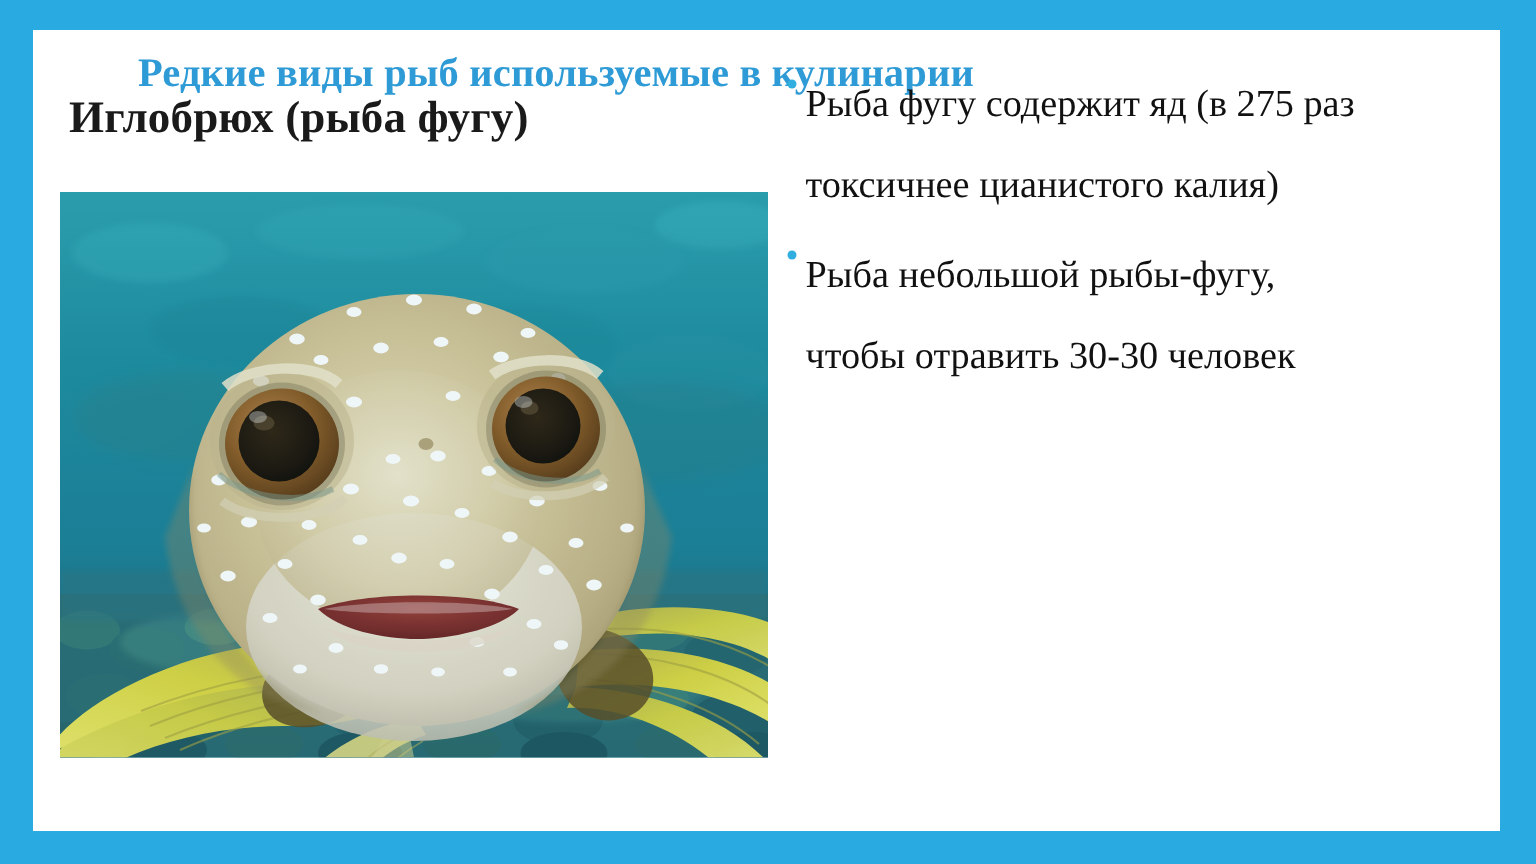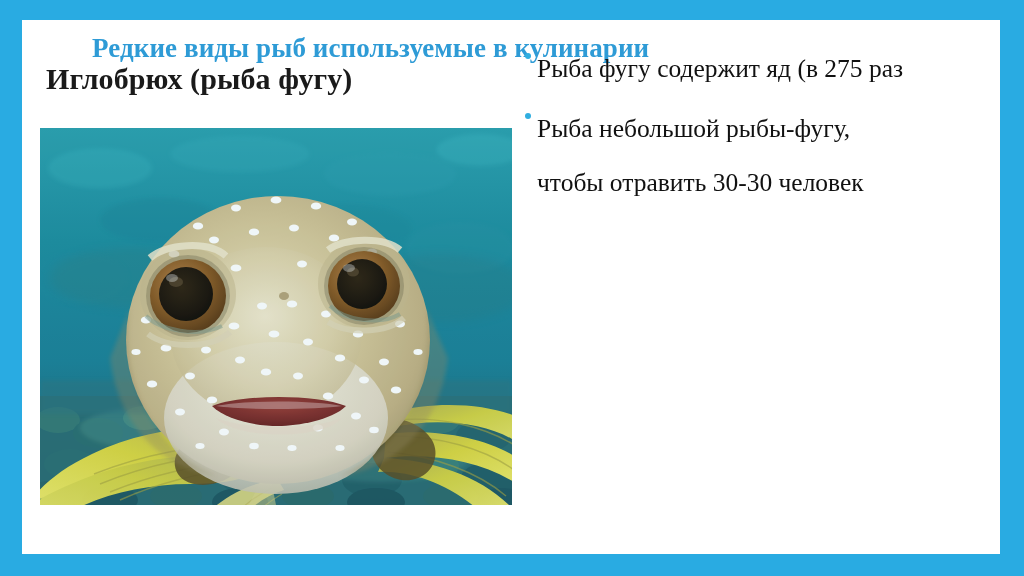--- a/index.html
+++ b/index.html
@@ -382,20 +382,21 @@
     </div>
 
     <div class="bullets">
 
       <div class="bullet-row">
         <div class="bullet-dot">
             <span></span>
           </div>
         <div class="bullet-text">
           <div>Рыба фугу содержит яд (в 275 раз</div>
+          <div>токсичнее цианистого калия)</div>
         </div>
       </div>
 
       <div class="bullet-row">
         <div class="bullet-dot">
             <span></span>
           </div>
         <div class="bullet-text">
           <div>Рыба небольшой рыбы-фугу,</div>
           <div>чтобы отравить 30-30 человек</div>

